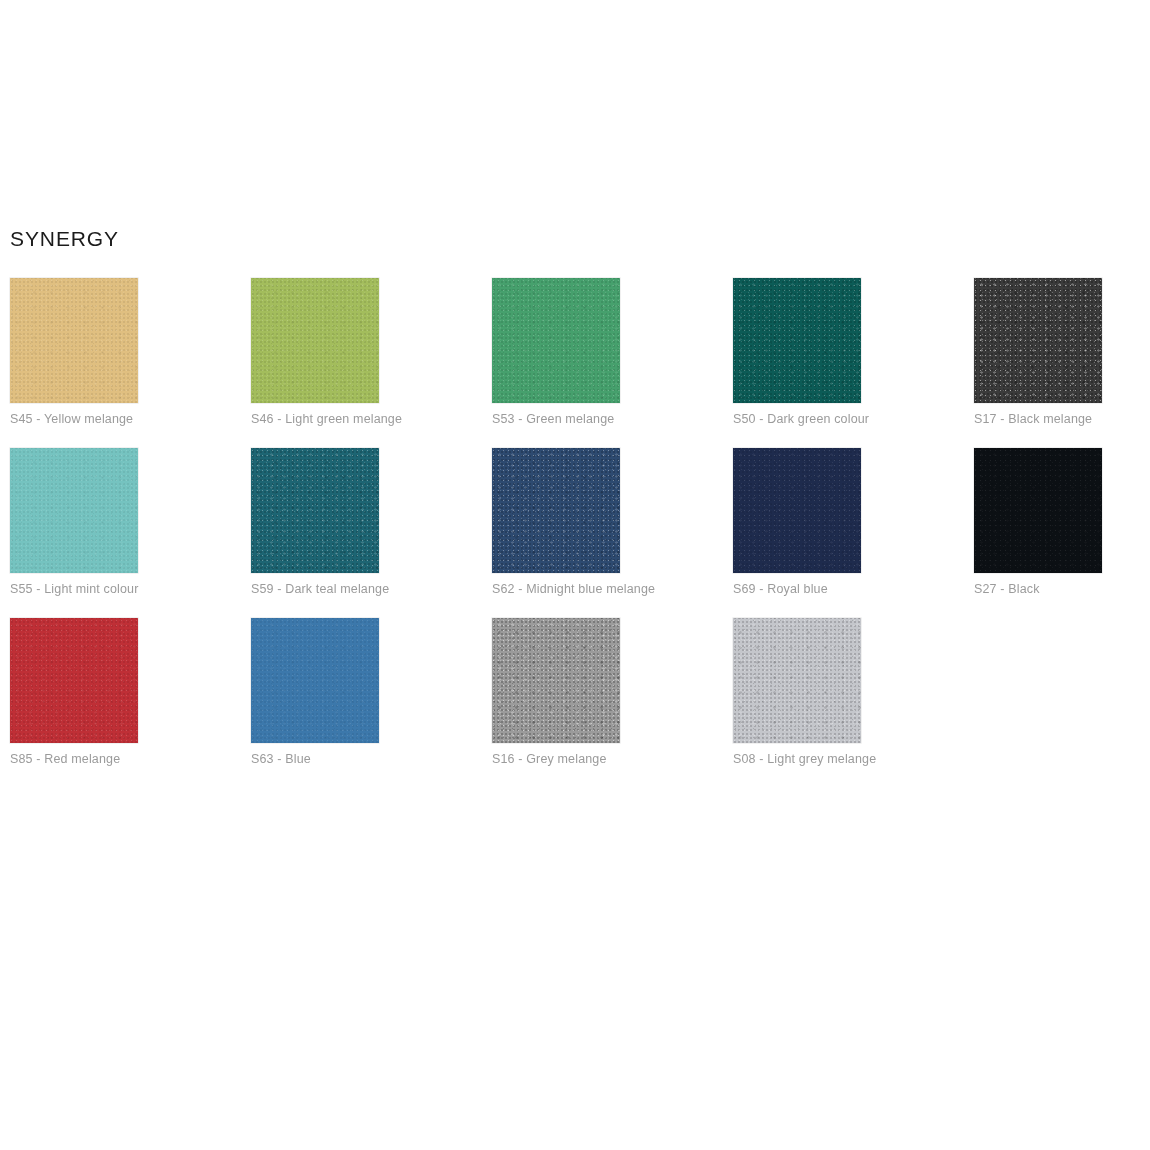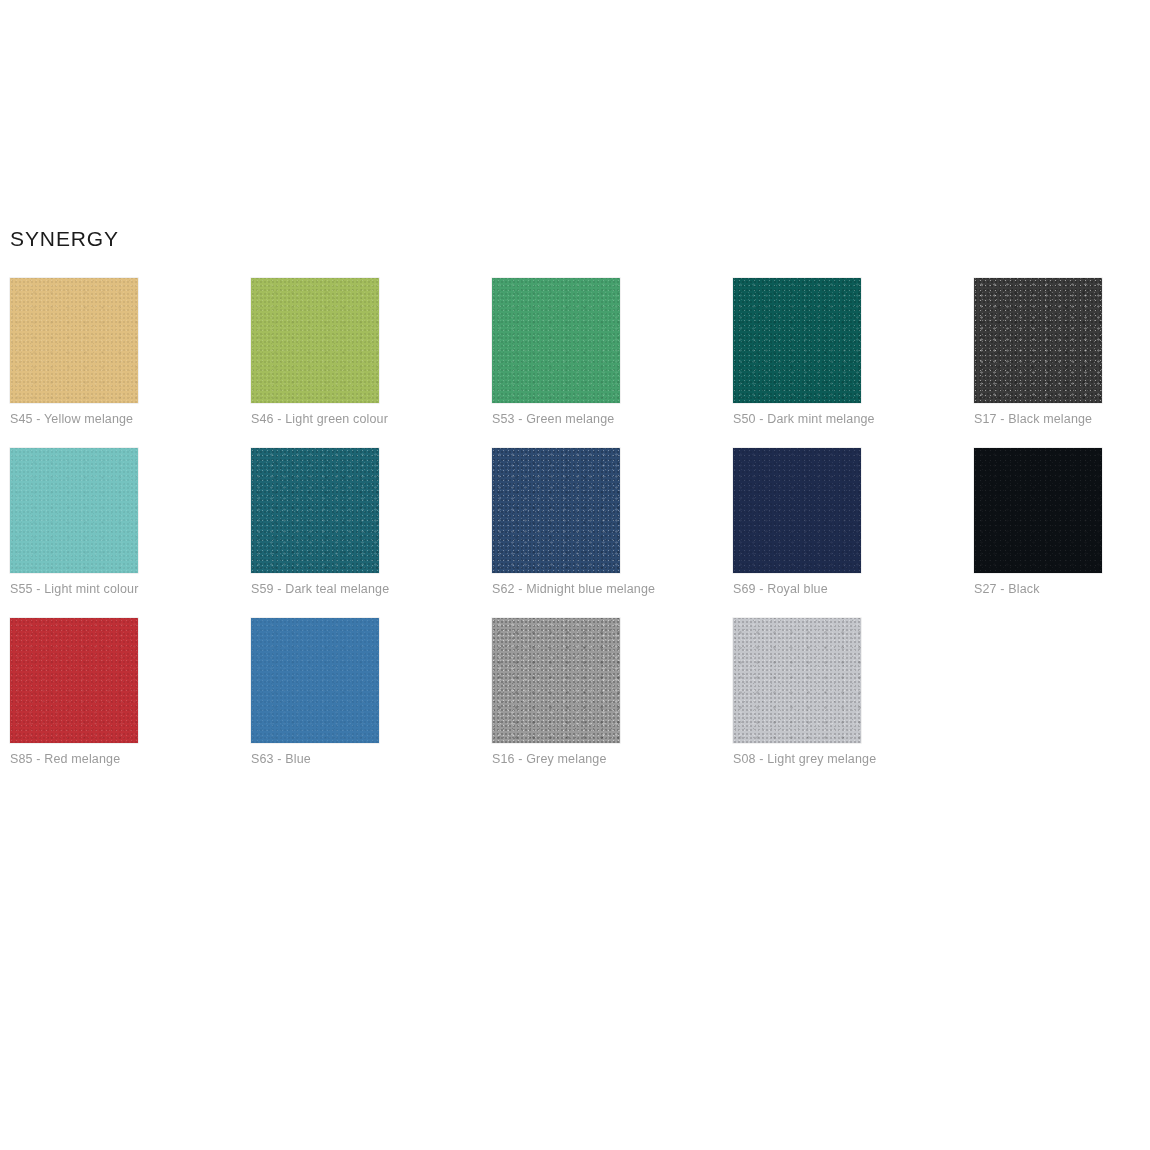--- a/index.html
+++ b/index.html
@@ -110,29 +110,29 @@
 
   <h1 class="collection-title">SYNERGY</h1>
 
   <div class="swatch-grid">
       <div class="swatch-cell">
         <div class="swatch-chip" style="background-color: rgb(224, 191, 128); --speck: 0.3; --speck2: 0.18;"></div>
         <div class="swatch-label">S45 - Yellow melange</div>
       </div>
       <div class="swatch-cell">
         <div class="swatch-chip" style="background-color: rgb(163, 189, 92); --speck: 0.34; --speck2: 0.2;"></div>
-        <div class="swatch-label">S46 - Light green colour</div>
+        <div class="swatch-label">S46 - Light green melange</div>
       </div>
       <div class="swatch-cell">
         <div class="swatch-chip" style="background-color: rgb(70, 160, 109); --speck: 0.4; --speck2: 0.26;"></div>
         <div class="swatch-label">S53 - Green melange</div>
       </div>
       <div class="swatch-cell">
         <div class="swatch-chip" style="background-color: rgb(12, 91, 86); --speck: 0.55; --speck2: 0.4;"></div>
-        <div class="swatch-label">S50 - Dark mint melange</div>
+        <div class="swatch-label">S50 - Dark green colour</div>
       </div>
       <div class="swatch-cell">
         <div class="swatch-chip" style="background-color: rgb(59, 59, 59); --speck: 1; --speck2: 0.95;"></div>
         <div class="swatch-label">S17 - Black melange</div>
       </div>
       <div class="swatch-cell">
         <div class="swatch-chip" style="background-color: rgb(117, 195, 192); --speck: 0.26; --speck2: 0.14;"></div>
         <div class="swatch-label">S55 - Light mint colour</div>
       </div>
       <div class="swatch-cell">

